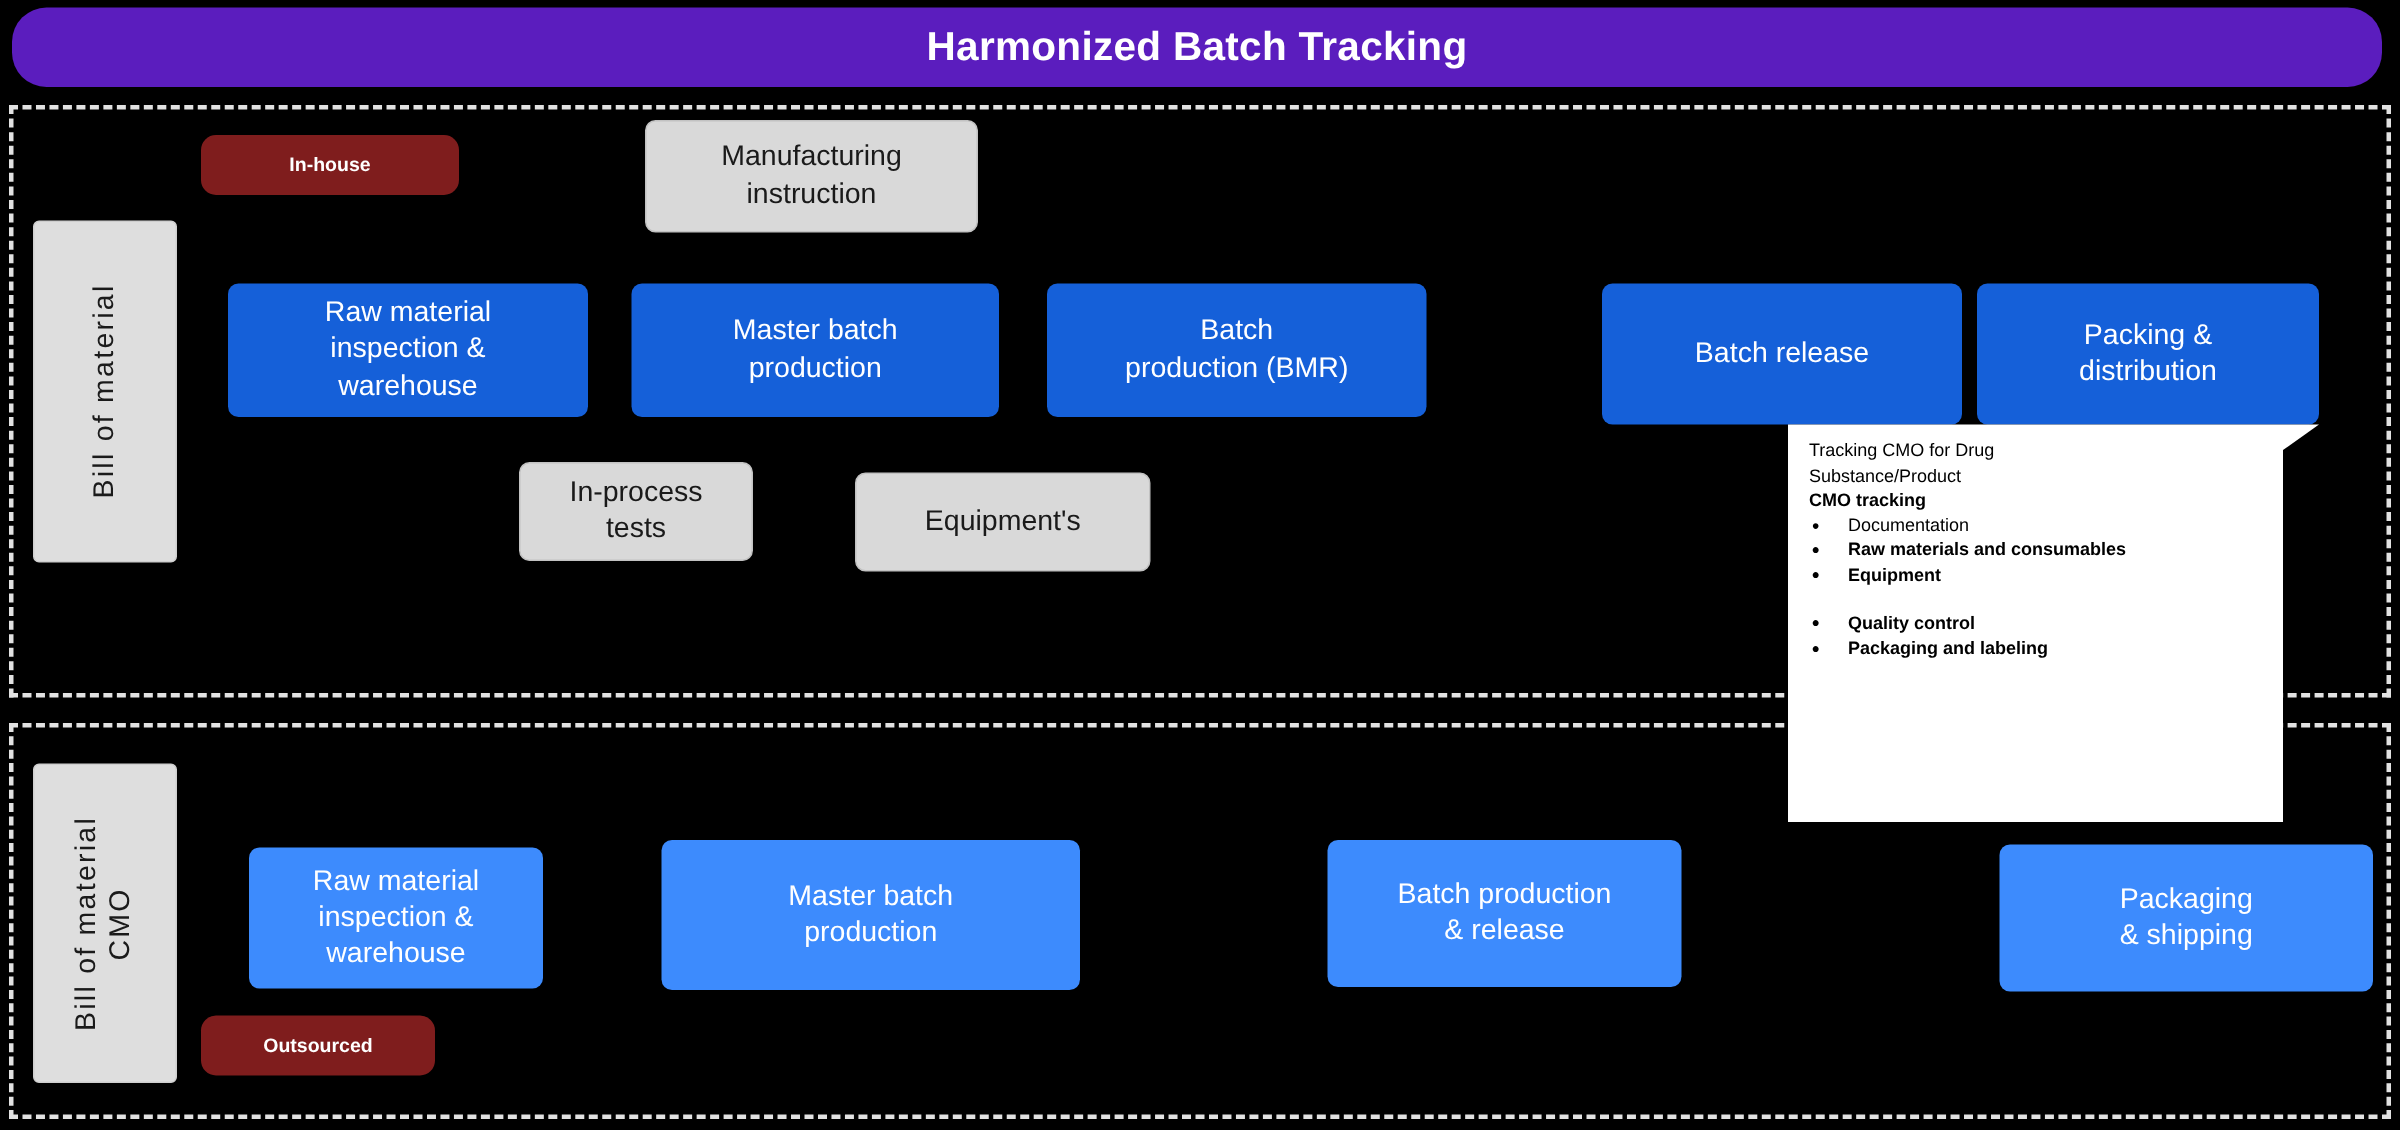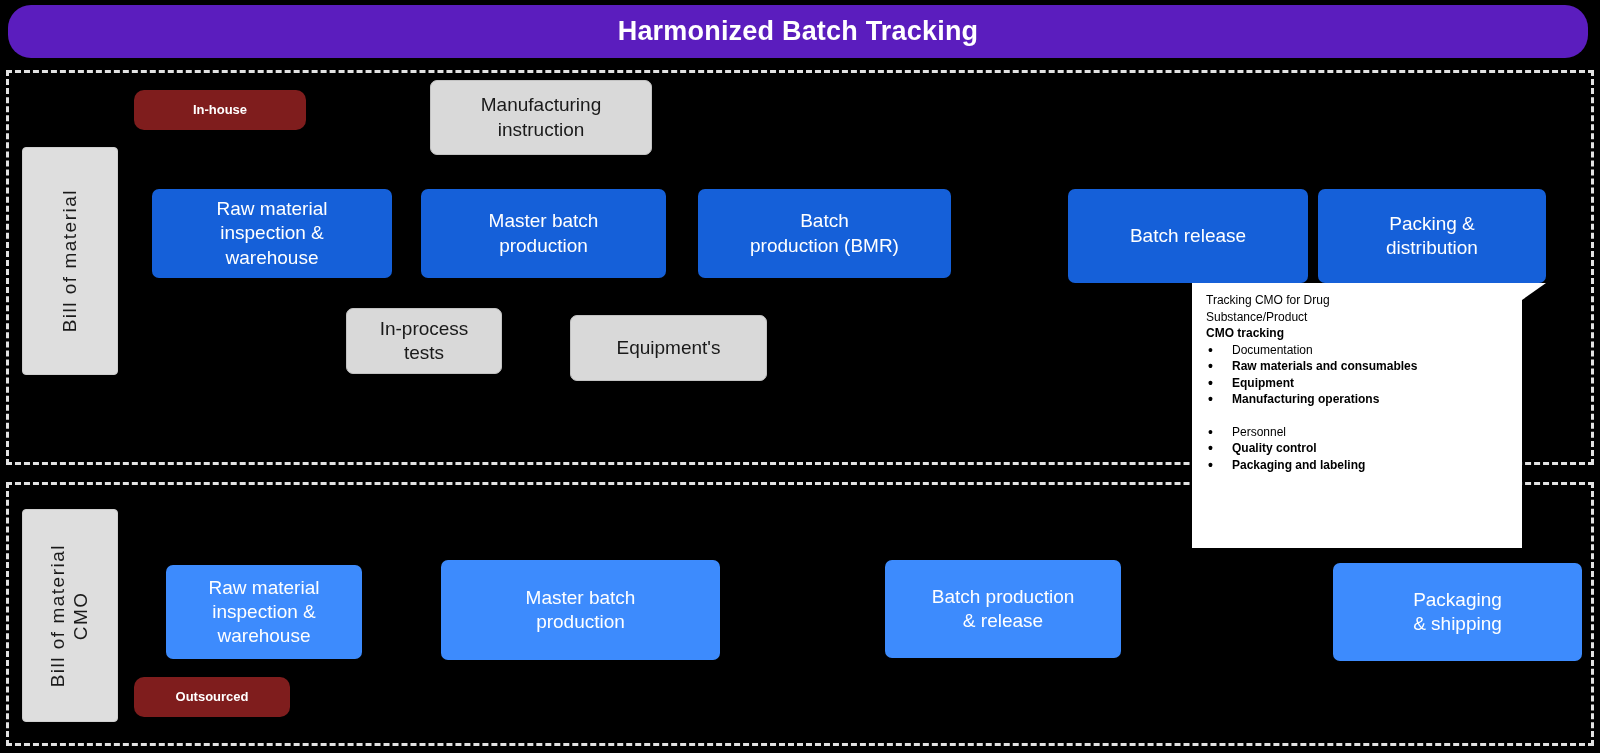--- a/index.html
+++ b/index.html
@@ -240,23 +240,21 @@
 
   <div id="callout">
     <div class="notch"></div>
     <div class="co-line">Tracking CMO for Drug
 Substance/Product</div>
     <div class="co-strong">CMO tracking</div>
     <ul>
       <li>Documentation</li>
       <li class="b">Raw materials and consumables</li>
       <li class="b">Equipment</li>
-      <li class="b">Manufacturing operations</li>
     </ul>
     <div class="gap"></div>
     <ul>
-      <li>Personnel</li>
       <li class="b">Quality control</li>
       <li class="b">Packaging and labeling</li>
     </ul>
   </div>
 
 </div>
 
 </body></html>

